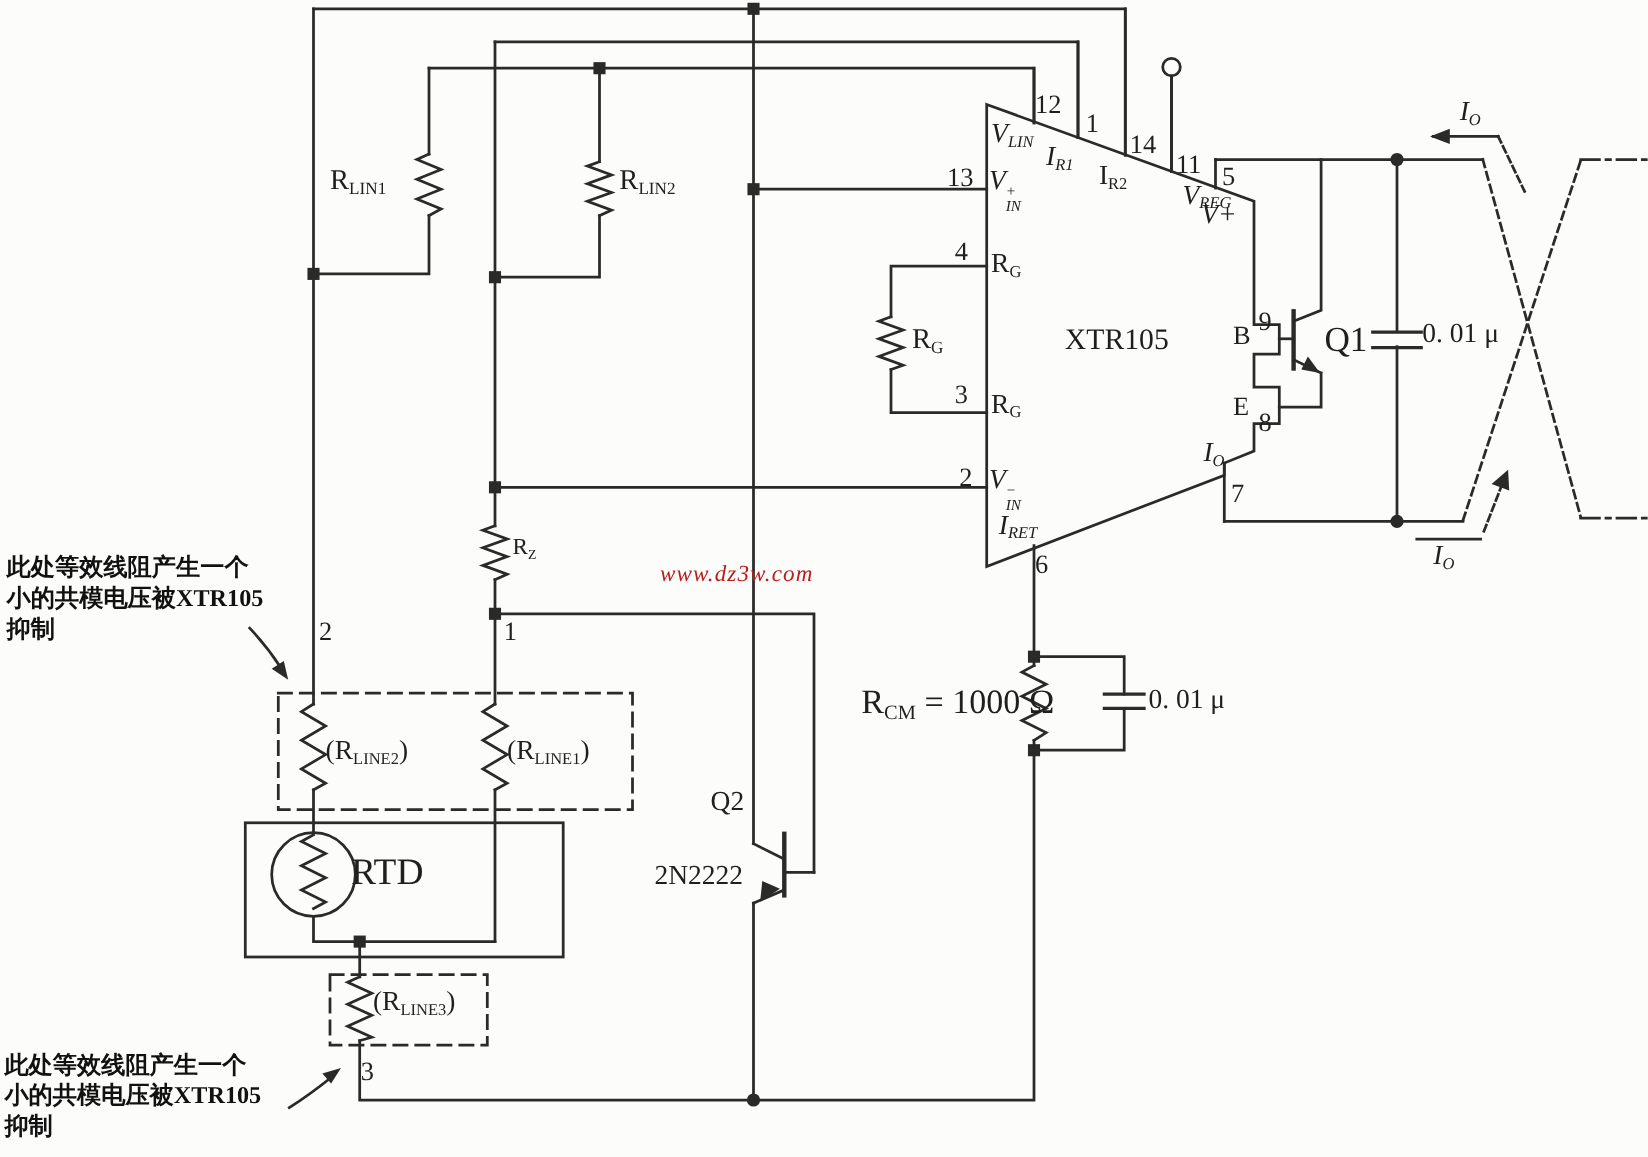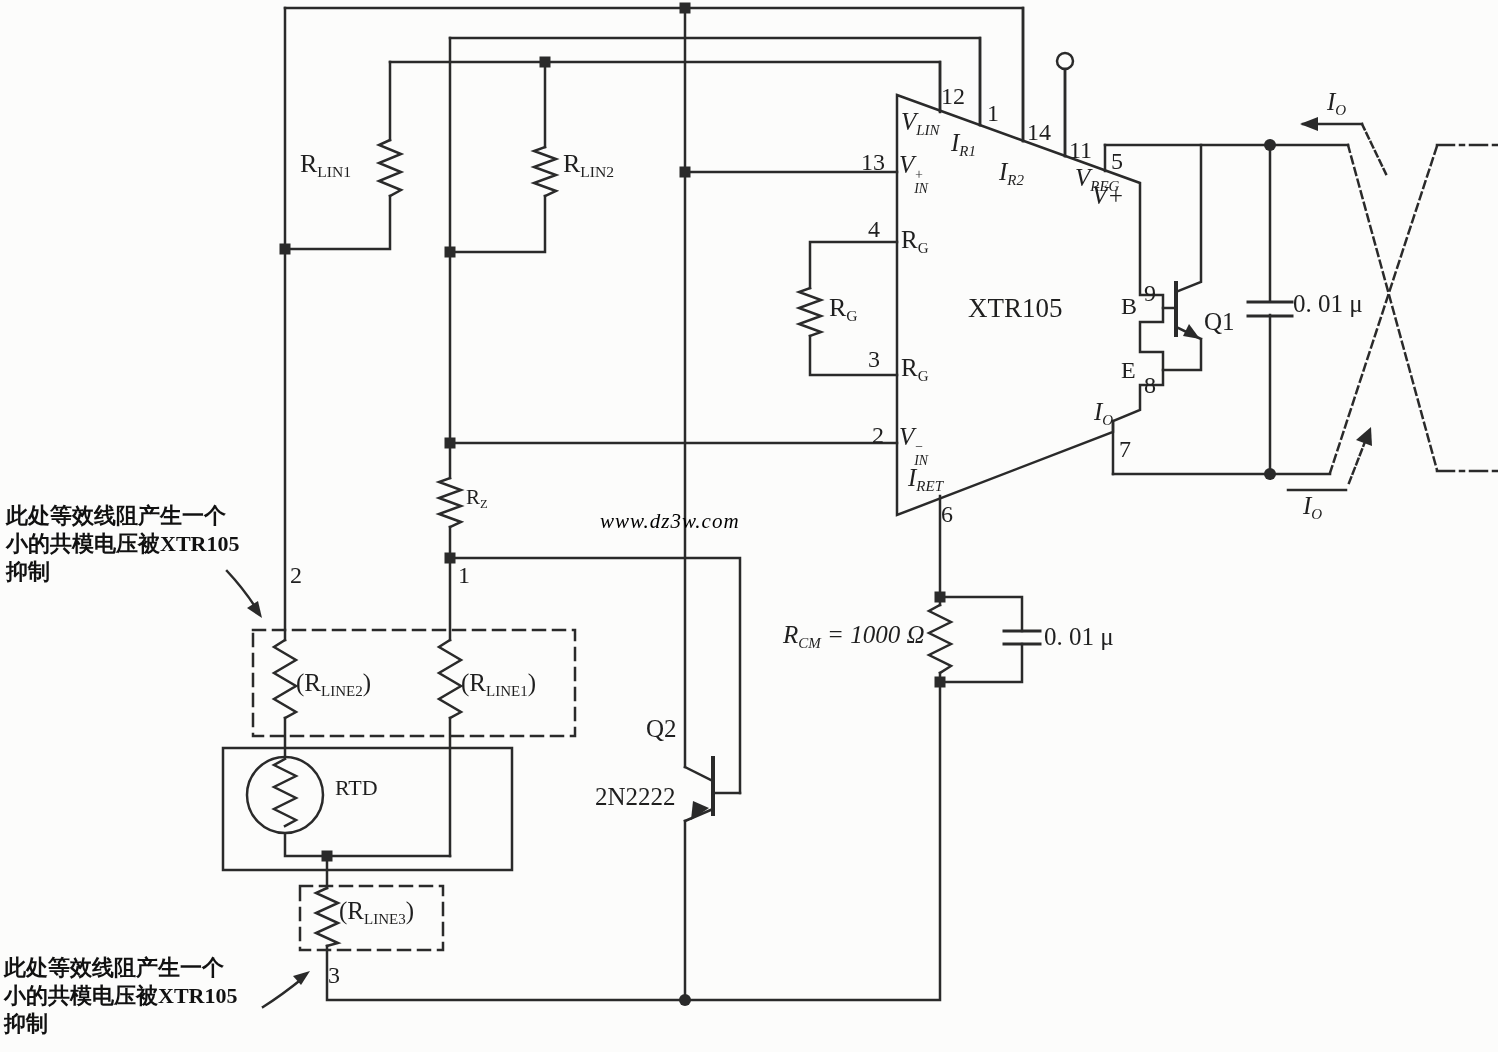--- a/index.html
+++ b/index.html
@@ -160,49 +160,49 @@
       <circle cx="1270" cy="145" r="6"></circle>
       <circle cx="1270" cy="474" r="6"></circle>
     </g>
   </svg>
 
   <div id="labels">
       <div class="lbl" style="left: 300px; top: 150px; font-size: 26px;"><span>R</span><span class="sub">LIN1</span></div>
       <div class="lbl" style="left: 563px; top: 150px; font-size: 26px;"><span>R</span><span class="sub">LIN2</span></div>
       <div class="lbl" style="left: 466px; top: 486px; font-size: 21px;"><span>R</span><span class="sub">Z</span></div>
       <div class="lbl" style="left: 829px; top: 294px; font-size: 26px;"><span>R</span><span class="sub">G</span></div>
-      <div class="lbl" style="left: 783px; top: 622px; font-size: 25px; font-style: italic;"><span>R</span><span class="sub">CM</span><span> = 1000 Ω</span></div>
+      <div class="lbl" style="left: 783px; top: 622px; font-size: 31px;"><span>R</span><span class="sub">CM</span><span> = 1000 Ω</span></div>
       <div class="lbl" style="left: 1044px; top: 624px; font-size: 25px;"><span>0. 01 μ</span></div>
       <div class="lbl" style="left: 1293px; top: 291px; font-size: 25px;"><span>0. 01 μ</span></div>
       <div class="lbl" style="left: 296px; top: 670px; font-size: 25px;"><span>(R</span><span class="sub">LINE2</span><span>)</span></div>
       <div class="lbl" style="left: 461px; top: 670px; font-size: 25px;"><span>(R</span><span class="sub">LINE1</span><span>)</span></div>
       <div class="lbl" style="left: 339px; top: 898px; font-size: 25px;"><span>(R</span><span class="sub">LINE3</span><span>)</span></div>
-      <div class="lbl" style="left: 335px; top: 776px; font-size: 22px;"><span>RTD</span></div>
+      <div class="lbl" style="left: 319px; top: 776px; font-size: 34px;"><span>RTD</span></div>
       <div class="lbl" style="left: 968px; top: 294px; font-size: 27px; text-align: center;"><span>XTR105</span></div>
-      <div class="lbl" style="left: 1204px; top: 309px; font-size: 25px;"><span>Q1</span></div>
+      <div class="lbl" style="left: 1204px; top: 292px; font-size: 32px;"><span>Q1</span></div>
       <div class="lbl" style="left: 646px; top: 716px; font-size: 25px;"><span>Q2</span></div>
       <div class="lbl" style="left: 595px; top: 784px; font-size: 25px;"><span>2N2222</span></div>
       <div class="lbl" style="left: 941px; top: 84px;"><span>12</span></div>
       <div class="lbl" style="left: 987px; top: 101px;"><span>1</span></div>
       <div class="lbl" style="left: 1027px; top: 120px;"><span>14</span></div>
       <div class="lbl" style="left: 1069px; top: 138px;"><span>11</span></div>
       <div class="lbl" style="left: 1111px; top: 149px;"><span>5</span></div>
       <div class="lbl" style="left: 861px; top: 150px;"><span>13</span></div>
       <div class="lbl" style="left: 868px; top: 217px;"><span>4</span></div>
       <div class="lbl" style="left: 868px; top: 347px;"><span>3</span></div>
       <div class="lbl" style="left: 872px; top: 423px;"><span>2</span></div>
       <div class="lbl" style="left: 941px; top: 502px;"><span>6</span></div>
       <div class="lbl" style="left: 1119px; top: 437px;"><span>7</span></div>
       <div class="lbl" style="left: 1144px; top: 281px;"><span>9</span></div>
       <div class="lbl" style="left: 1144px; top: 373px;"><span>8</span></div>
       <div class="lbl" style="left: 1121px; top: 294px;"><span>B</span></div>
       <div class="lbl" style="left: 1121px; top: 358px;"><span>E</span></div>
       <div class="lbl" style="left: 901px; top: 109px; font-size: 25px; font-style: italic;"><span>V</span><span class="sub">LIN</span></div>
       <div class="lbl" style="left: 951px; top: 130px; font-size: 25px; font-style: italic;"><span>I</span><span class="sub">R1</span></div>
-      <div class="lbl" style="left: 999px; top: 147px; font-size: 25px; font-style: italic; margin-top: 12px;"><span>I</span><span class="sub">R2</span></div>
+      <div class="lbl" style="left: 999px; top: 147px; font-size: 25px; "><span>I</span><span class="sub">R2</span></div>
       <div class="lbl" style="left: 1044px; top: 165px; font-size: 25px; font-style: italic; margin-left: 31px;"><span>V</span><span class="sub">REG</span></div>
       <div class="lbl" style="left: 1092px; top: 183px; font-size: 25px; font-style: italic;"><span>V</span><span>+</span></div>
       <div class="lbl" style="left: 899px; top: 152px; font-size: 25px; font-style: italic;"><span>V</span><span class="stack">
           <span class="st-sup">+</span>
           <span class="st-sub">IN</span>
         </span></div>
       <div class="lbl" style="left: 899px; top: 424px; font-size: 25px; font-style: italic;"><span>V</span><span class="stack">
           <span class="st-sup">−</span>
           <span class="st-sub">IN</span>
         </span></div>
@@ -214,16 +214,16 @@
       <div class="lbl" style="left: 1303px; top: 493px; font-size: 25px; font-style: italic;"><span>I</span><span class="sub">O</span></div>
       <div class="lbl" style="left: 290px; top: 563px;"><span>2</span></div>
       <div class="lbl" style="left: 458px; top: 563px;"><span>1</span></div>
       <div class="lbl" style="left: 328px; top: 963px;"><span>3</span></div>
       <div class="lbl" style="left: 6px; top: 504px; font-size: 22px; color: rgb(17, 17, 17); font-weight: 600;"><span>此处等效线阻产生一个</span></div>
       <div class="lbl" style="left: 6px; top: 532px; font-size: 22px; color: rgb(17, 17, 17); font-weight: 600;"><span>小的共模电压被XTR105</span></div>
       <div class="lbl" style="left: 6px; top: 560px; font-size: 22px; color: rgb(17, 17, 17); font-weight: 600;"><span>抑制</span></div>
       <div class="lbl" style="left: 4px; top: 956px; font-size: 22px; color: rgb(17, 17, 17); font-weight: 600;"><span>此处等效线阻产生一个</span></div>
       <div class="lbl" style="left: 4px; top: 984px; font-size: 22px; color: rgb(17, 17, 17); font-weight: 600;"><span>小的共模电压被XTR105</span></div>
       <div class="lbl" style="left: 4px; top: 1012px; font-size: 22px; color: rgb(17, 17, 17); font-weight: 600;"><span>抑制</span></div>
-      <div class="lbl" style="left: 600px; top: 510px; font-size: 21px; color: #000000; font-style: italic; letter-spacing: 1px;"><span>www.dz3w.com</span></div>
+      <div class="lbl" style="left: 600px; top: 510px; font-size: 21px; color: #b91c1c; font-style: italic; letter-spacing: 1px;"><span>www.dz3w.com</span></div>
     </div>
 
 </div>
 
 </body></html>

